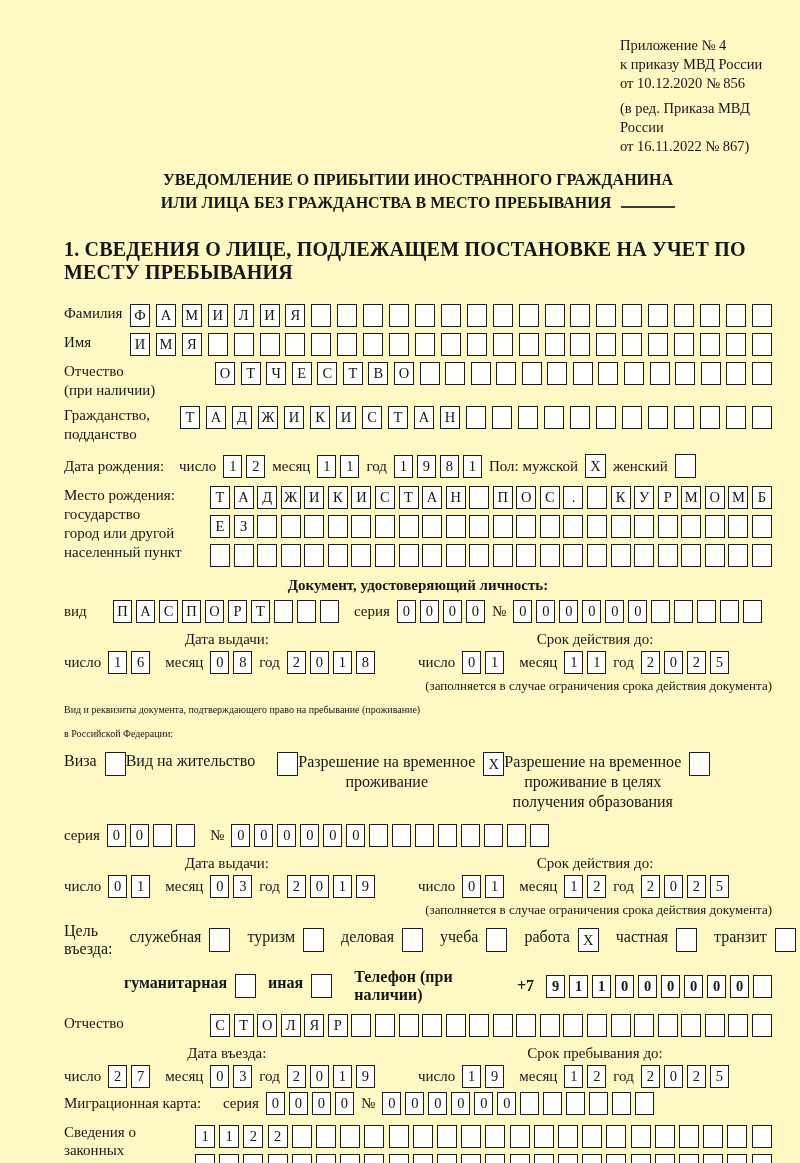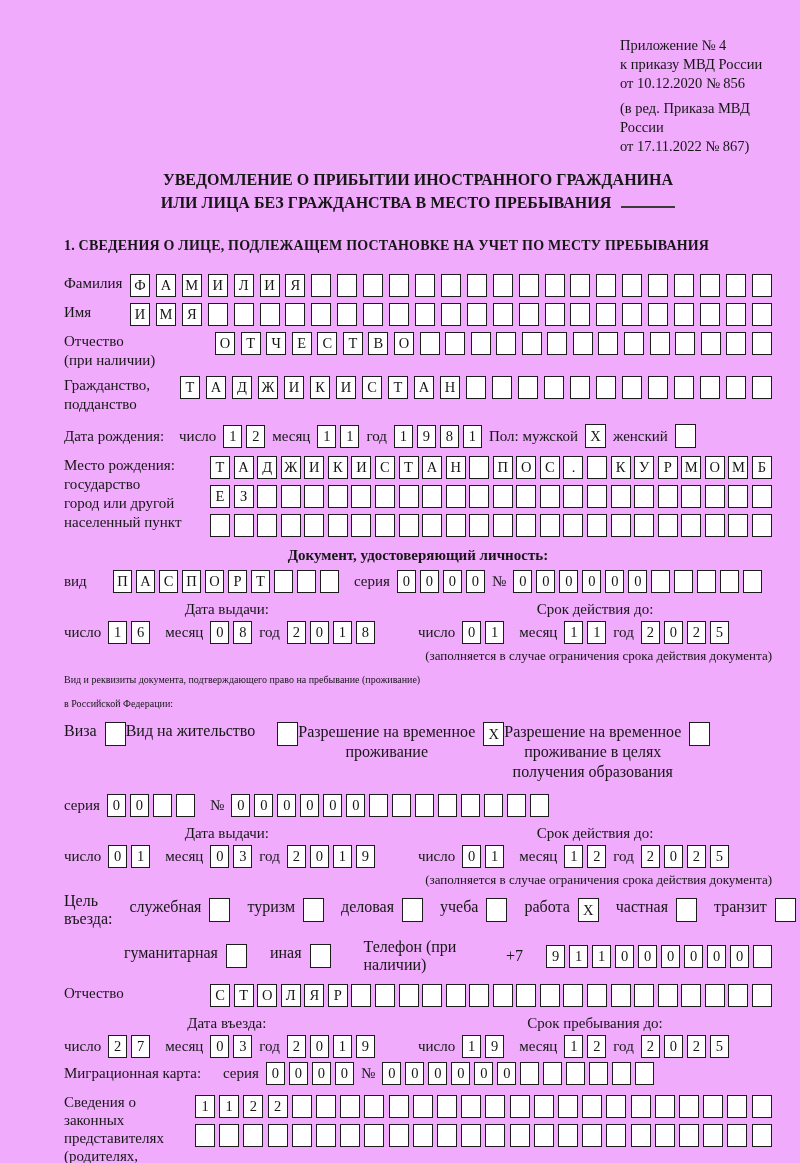--- a/index.html
+++ b/index.html
@@ -1,28 +1,28 @@
 <!DOCTYPE html>
 <html><head>
 <meta charset="utf-8">
 <style>
   * { box-sizing: border-box; }
   body { margin: 0; background: #e8e8e8; }
   .page {
-    width: 800px; height: 1163px; margin: 0 auto; background: #f0abfc;
+    width: 800px; height: 1163px; margin: 0 auto; background: #fef9c3;
     font-family: "Liberation Serif", serif; color: #161616;
     padding: 36px 28px 0 64px; overflow: hidden; position: relative;
   }
   .hdr { margin-left: 556px; font-size: 14.5px; line-height: 19px; white-space: pre-line; }
   .hdr2 { margin-top: 6px; }
   .forma { text-align: right; font-weight: bold; font-size: 15.5px; margin-top: 16px; letter-spacing: .5px; }
   .title { text-align: center; font-weight: bold; font-size: 16px; line-height: 23px; margin-top: 12px; }
   .title-line2 { white-space: nowrap; }
   .title-underline { display: inline-block; width: 54px; border-bottom: 2.5px solid #3a3a3a; margin-left: 10px; vertical-align: baseline; }
-  .sec-heading { font-weight: bold; font-size: 14px; margin-top: 24px; margin-bottom: 20px; letter-spacing: .2px; }
+  .sec-heading { font-weight: bold; font-size: 20px; margin-top: 24px; margin-bottom: 20px; letter-spacing: .2px; }
 
   .row { display: flex; align-items: flex-start; margin-bottom: 6px; font-size: 15px; }
   .lbl { font-size: 15px; line-height: 19px; white-space: pre-line; flex-shrink: 0; }
   .w66 { width: 66px; } .w116 { width: 116px; } .w146 { width: 146px; } .w151 { width: 151px; } .w131 { width: 131px; }
 
   .cells { display: flex; flex: 1; justify-content: space-between; }
   .cells-col { display: flex; flex-direction: column; flex: 1; gap: 6px; }
   .cells-fixed { display: inline-flex; gap: 4px; }
   .cell {
     width: 20px; height: 23px; border: 1.5px solid #1c1c1c; flex-shrink: 0;
@@ -40,33 +40,33 @@
   .date-heading { text-align: center; font-size: 15px; margin-bottom: 3px; }
   .daterow { display: flex; align-items: center; gap: 7px; font-size: 15px; }
   .date-note { font-size: 13px; text-align: right; margin-top: 4px; white-space: nowrap; }
 
   .intro { font-size: 10px; line-height: 24px; }
   .optrow { display: flex; align-items: flex-start; margin: 6px 0 12px; }
   .opt { display: inline-flex; align-items: flex-start; gap: 8px; }
   .opt-label-c { text-align: center; line-height: 20px; white-space: pre-line; }
 
   .purpose-row { display: flex; align-items: center; gap: 17px; flex-wrap: nowrap; margin-bottom: 10px; }
-  .purpose-row2 { padding-left: 60px; gap: 23px; }
+  .purpose-row2 { padding-left: 60px; gap: 12px; font-weight: bold; }
   .inline-gap { margin-left: 8px; }
 </style>
 </head>
 <body>
 
 <div class="page">
 
   <div class="hdr">Приложение № 4
 к приказу МВД России
 от 10.12.2020 № 856</div>
   <div class="hdr hdr2">(в ред. Приказа МВД России
-от 17.11.2022 № 867)</div>
+от 16.11.2022 № 867)</div>
 
   <div class="title">
     <div>УВЕДОМЛЕНИЕ О ПРИБЫТИИ ИНОСТРАННОГО ГРАЖДАНИНА</div>
     <div class="title-line2"><span>ИЛИ ЛИЦА БЕЗ ГРАЖДАНСТВА В МЕСТО ПРЕБЫВАНИЯ</span><span class="title-underline"></span></div>
   </div>
 
   <div class="sec-heading">1. СВЕДЕНИЯ О ЛИЦЕ, ПОДЛЕЖАЩЕМ ПОСТАНОВКЕ НА УЧЕТ ПО МЕСТУ ПРЕБЫВАНИЯ</div>
 
   <div class="row">
     <span class="lbl w66">Фамилия</span>

